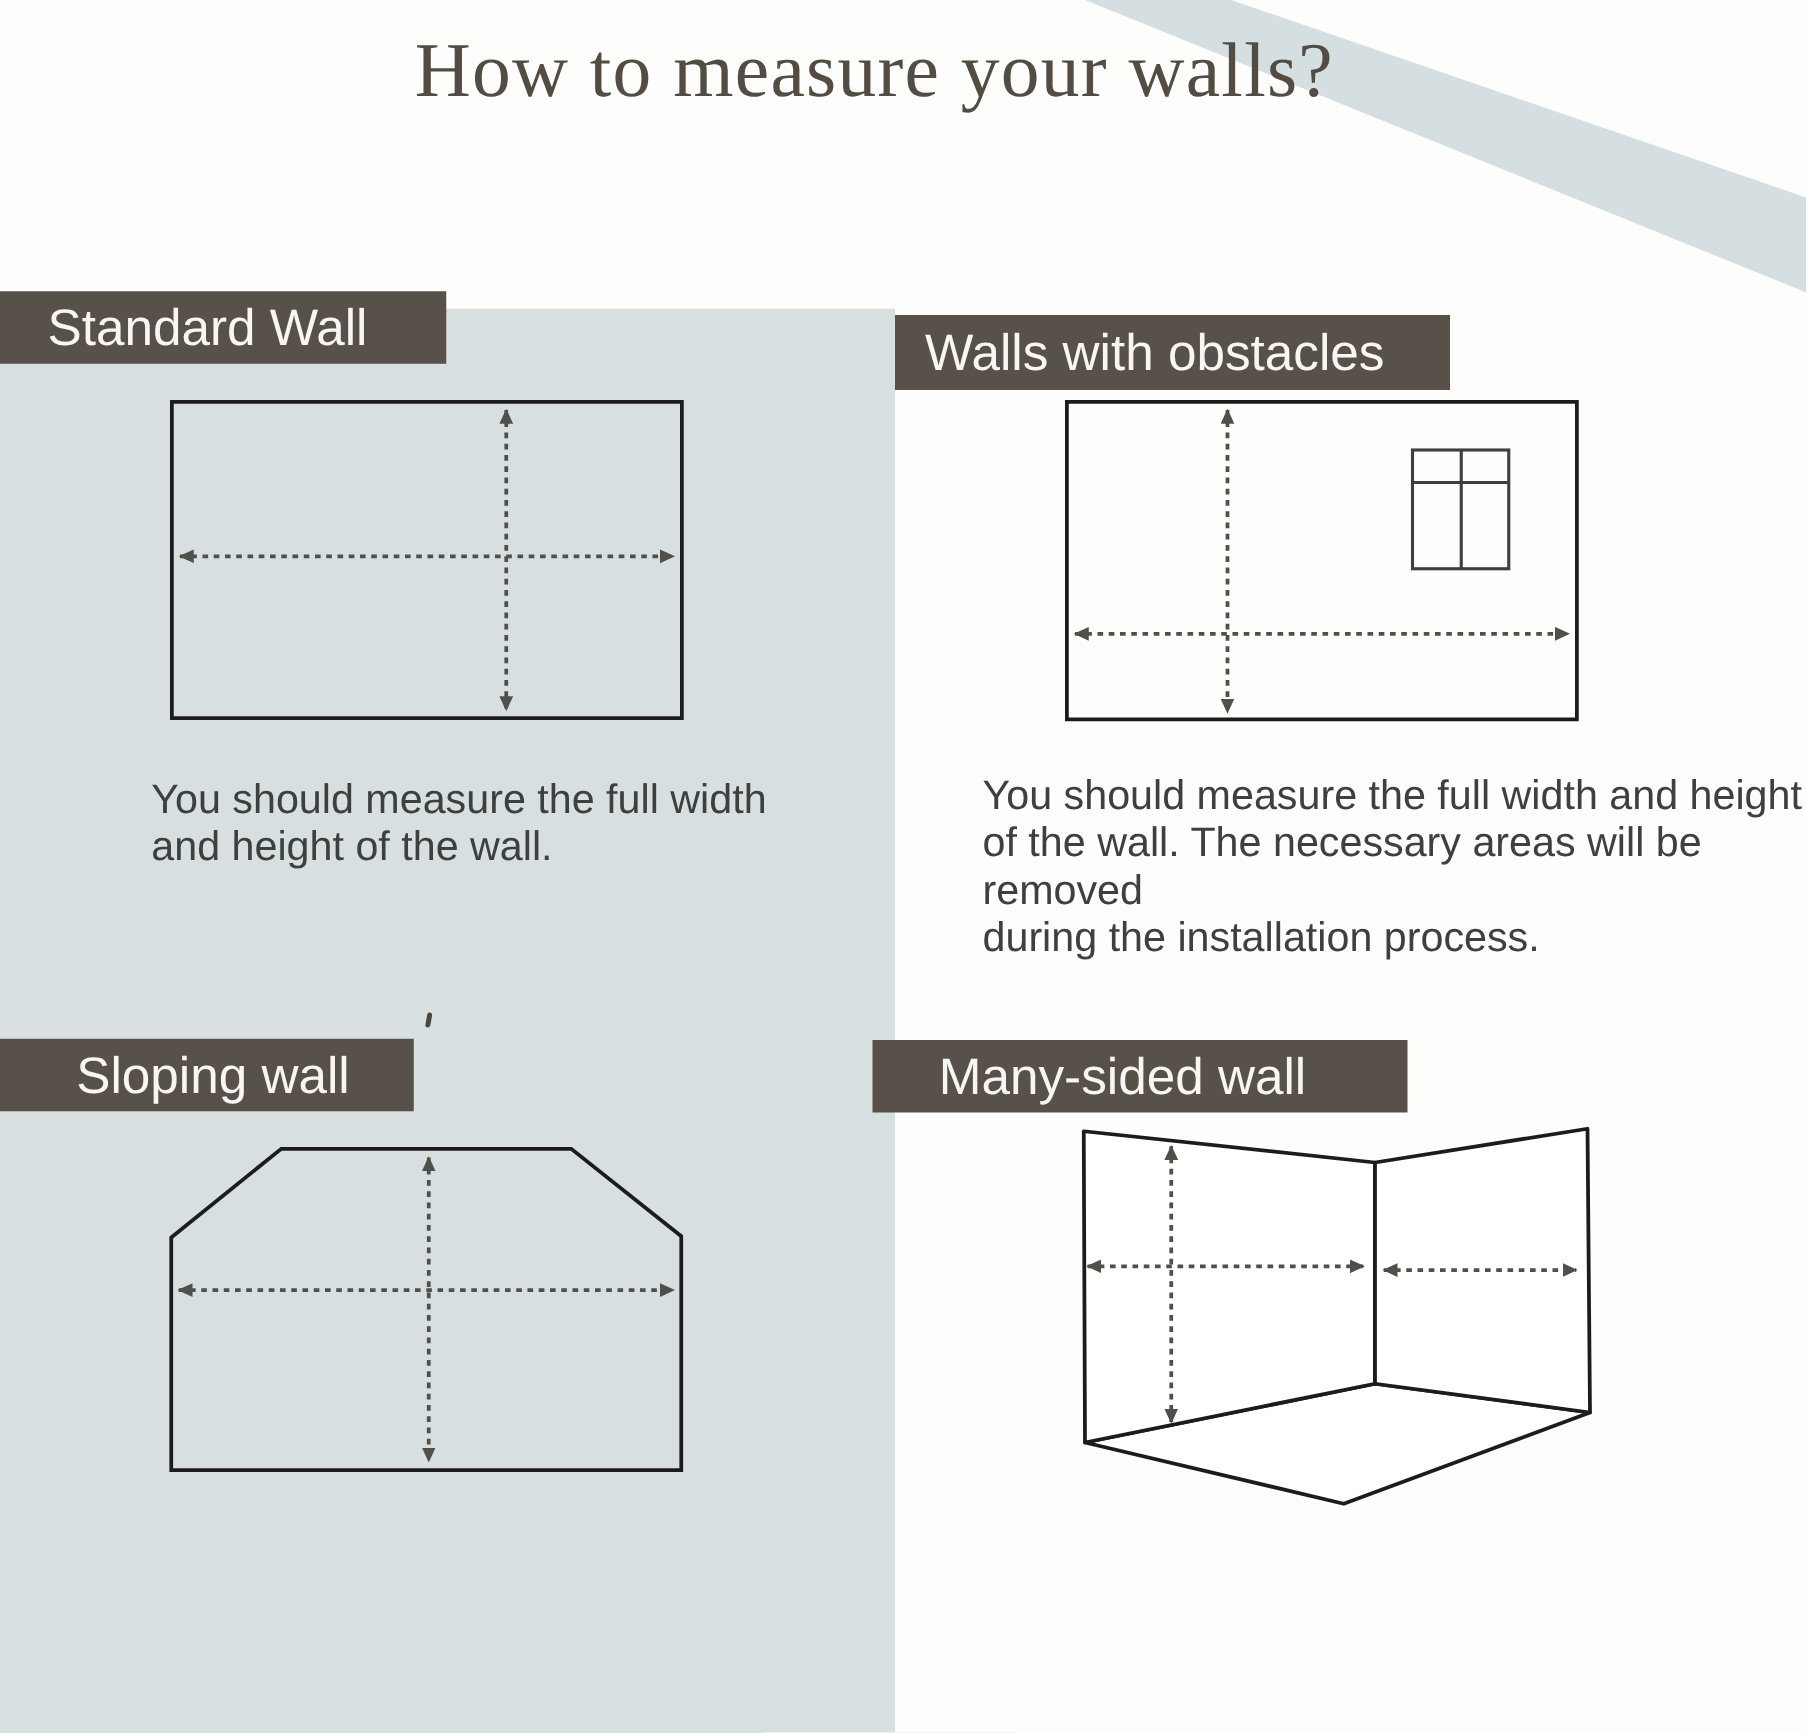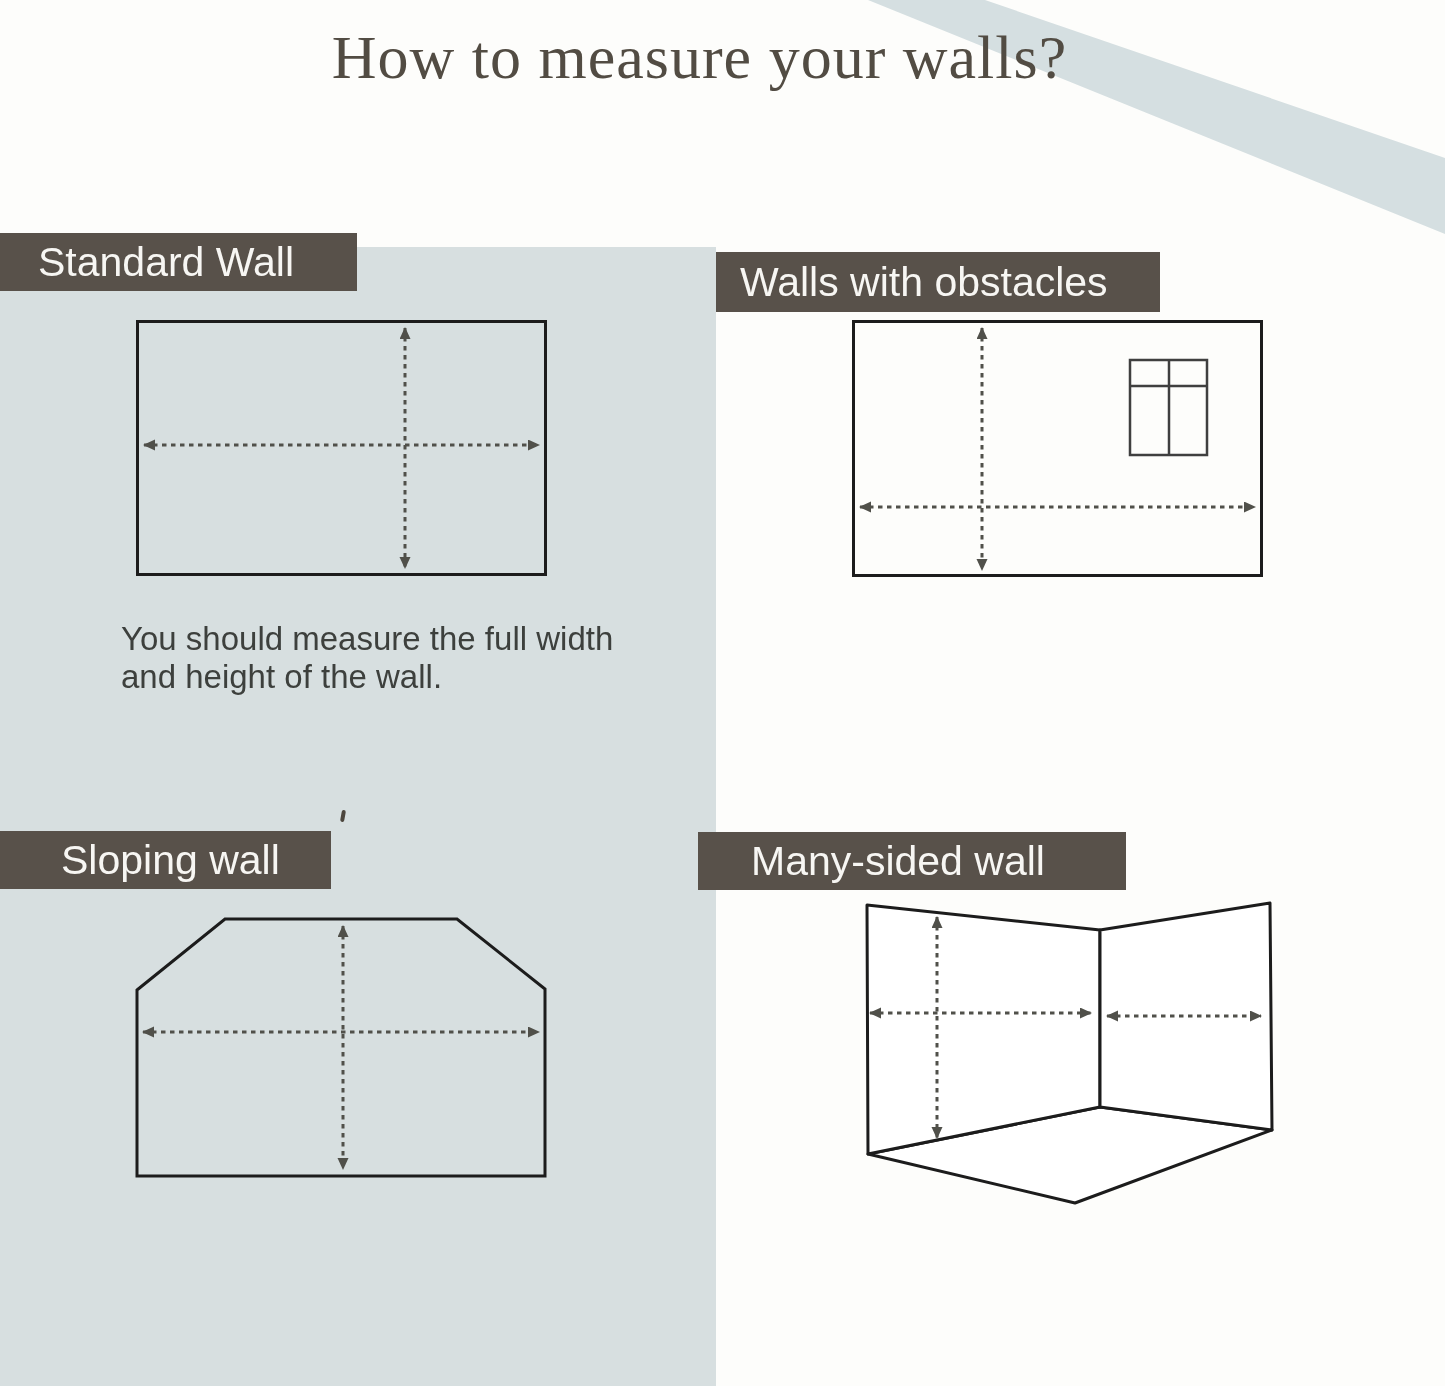--- a/index.html
+++ b/index.html
@@ -142,14 +142,17 @@
     <polygon points="13,259 245,212 417,235 220,308" class="wallfill"></polygon>
     <polygon points="12,10 245,35 245,212 13,259" class="wallfill"></polygon>
     <polygon points="245,35 415,8 417,235 245,212" class="wallfill"></polygon>
     <line x1="82" y1="22" x2="82" y2="243" class="dash" marker-start="url(#ah-many)" marker-end="url(#ah-many)"></line>
     <line x1="15" y1="118" x2="236" y2="118" class="dash" marker-start="url(#ah-many)" marker-end="url(#ah-many)"></line>
     <line x1="252" y1="121" x2="406" y2="121" class="dash" marker-start="url(#ah-many)" marker-end="url(#ah-many)"></line>
   </svg>
 
   <div class="caption caption-standard">You should measure the full width
 and height of the wall.</div>
+  <div class="caption caption-obstacles">You should measure the full width and height
+of the wall. The necessary areas will be removed
+during the installation process.</div>
 
 </div>
 
 </body></html>

